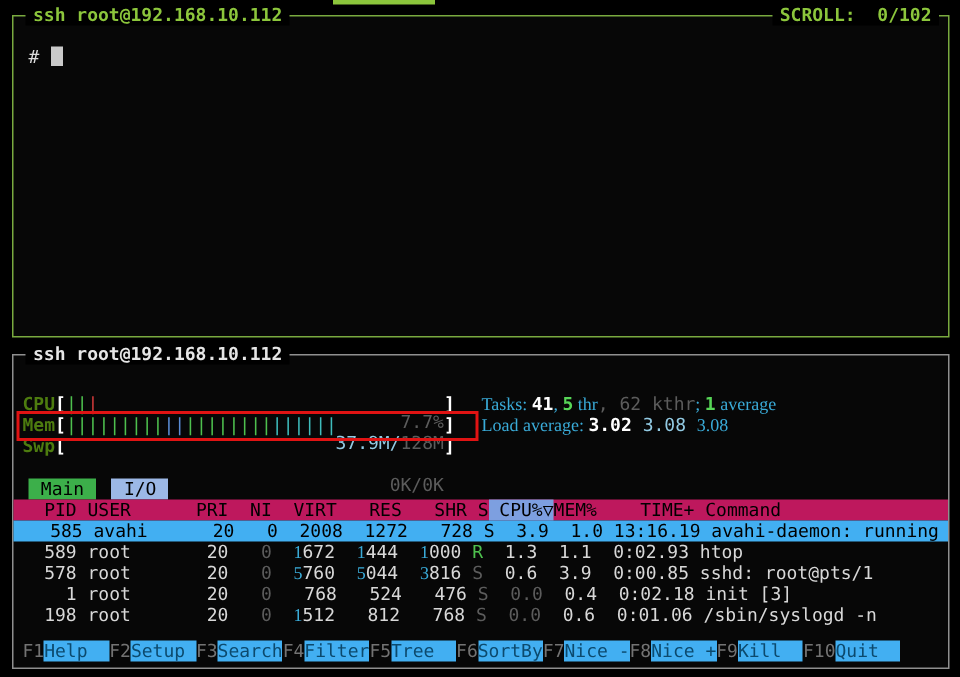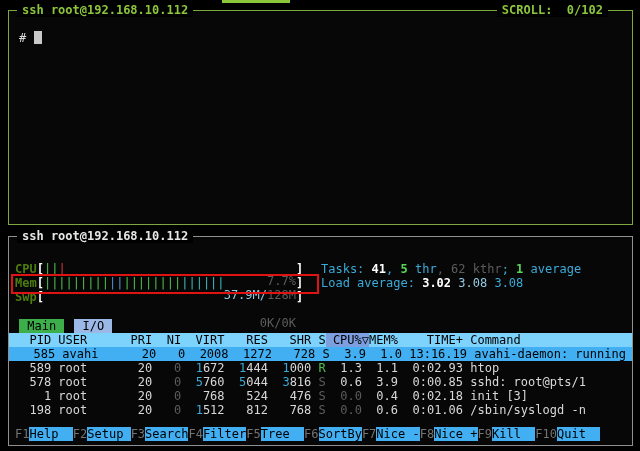--- a/index.html
+++ b/index.html
@@ -5,32 +5,32 @@
   * { margin:0; padding:0; box-sizing:border-box; }
   html,body { background:#000; }
   body { width:640px; height:451px; position:relative; overflow:hidden;
          font-family:"DejaVu Sans Mono","Liberation Mono",monospace; font-size:12px; }
   .abs { position:absolute; }
   .pane { position:absolute; background:#070707; }
   .pane-title { position:absolute; top:-8px; background:#000; padding:0 5px; font-weight:bold;
                 white-space:pre; line-height:14px; }
   #top-pane { left:8px; top:10px; width:625px; height:215px; border:1px solid #79a93f; }
   #top-pane .pane-title { color:#8cc63c; left:8px; }
-  #scroll-indicator { position:absolute; top:-8px; right:24px; background:#000; padding:0 5px;
+  #scroll-indicator { position:absolute; top:-8px; right:6px; background:#000; padding:0 5px;
                       color:#8cc63c; font-weight:bold; white-space:pre; line-height:14px; }
   #bottom-pane { left:8px; top:236px; width:625px; height:210px; border:1px solid #8f8f8f; }
   #bottom-pane .pane-title { color:#e6e6e6; left:8px; }
 
   #top-green-bar { left:222px; top:0; width:68px; height:3px; background:#8cc63c; }
 
   #prompt-line { position:absolute; left:10px; top:20px; color:#dcdcdc; white-space:pre; }
   #cursor-block { position:absolute; left:25px; top:20px; width:8px; height:13px; background:#c9c9c9; }
 
   
-  .c-cyan   { color:#3aabd8; }
+  .c-cyan   { color:#3aabd8;font-family:Liberation Serif, serif; }
   .c-cyanb  { color:#4d7c0f; font-weight:bold; }
   .c-white  { color:#d8d8d8; }
   .c-whiteb { color:#ffffff; font-weight:bold; }
   .c-green  { color:#4ec04e; }
   .c-greenb { color:#57d657; font-weight:bold; }
   .c-gray   { color:#5c5c5c; }
   .c-lcyan  { color:#93cbe4; }
   .c-red    { color:#d23a3a; }
   .c-blue   { color:#5b8dd6; }
   .c-teal   { color:#3fbcbc; }
@@ -40,32 +40,32 @@
 
   .meter-inner { display:inline-block; position:relative; width:252px; vertical-align:bottom; }
   .meter-val { position:absolute; right:0; top:12px; }
 
   #tabs-row { position:absolute; left:10px; top:82px; height:14px; line-height:14px; white-space:pre;text-align:right; }
   .tab { display:inline-block; color:#000; padding:0 1px; }
   .tab-active { background:#3caf4a; }
   .tab-inactive { background:#9cb8e6; margin-left:10px; }
 
   #table-header { position:absolute; left:0; top:96px; width:623px; height:14px; line-height:14px;
-                  background:#7dd3fc; color:#000; white-space:pre; padding-left:6px; }
+                  background:#be185d; color:#000; white-space:pre; padding-left:6px; }
   #table-header .sortcol { background:#7d9fe0; }
 
   #process-rows { position:absolute; left:0; top:110px; width:623px; }
   .prow { height:14px; line-height:14px; white-space:pre; padding-left:6px; width:623px; }
   .prow.selected { background:#42aff2;padding-left:10px; }
   .prow.selected span { color:#000 !important; font-weight:normal !important; }
 
   #fkey-bar { position:absolute; left:0; top:190px; width:623px; height:14px; line-height:14px;
               white-space:pre; padding-left:6px; }
   .fkey-key { color:#737373; }
-  .fkey-label { background:#42aff2; color:#000000; }
+  .fkey-label { background:#42aff2; color:#0c4a6e; }
 
   #mem-annotation-box { left:11px; top:274px; width:308px; height:20px;
                         border:2px solid #e01313; background:transparent; z-index:5; }
 </style>
 </head>
 <body>
 
 <div id="top-green-bar" class="abs"></div>
 
 <div id="top-pane" class="pane">

